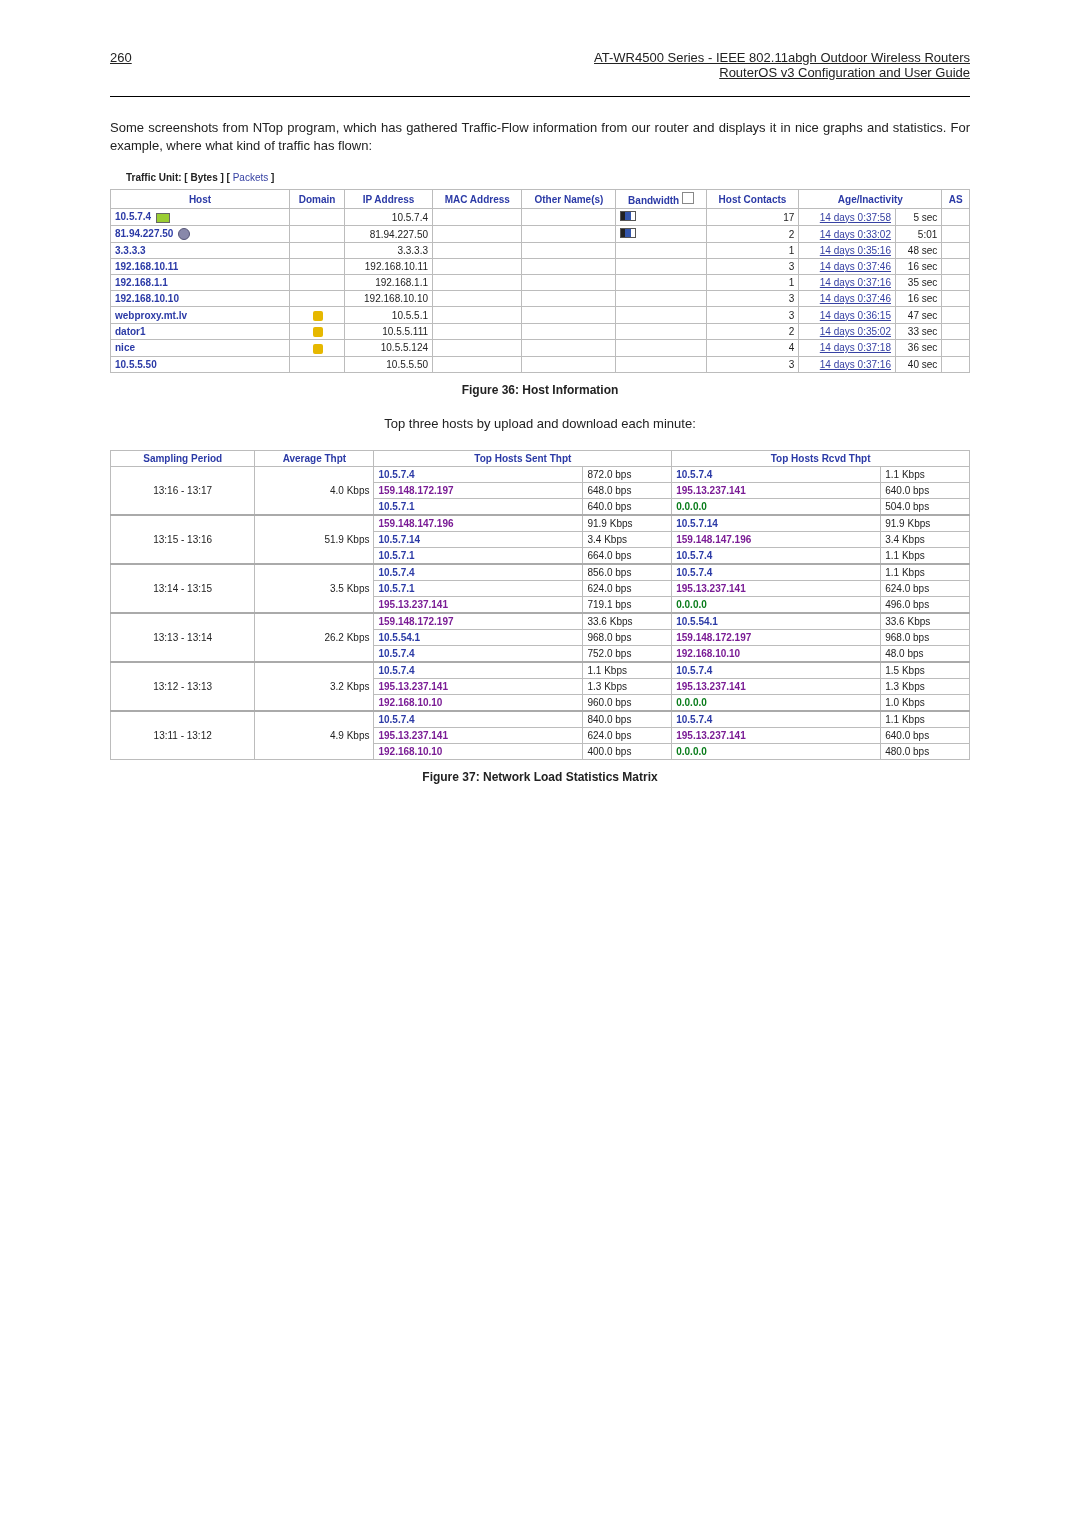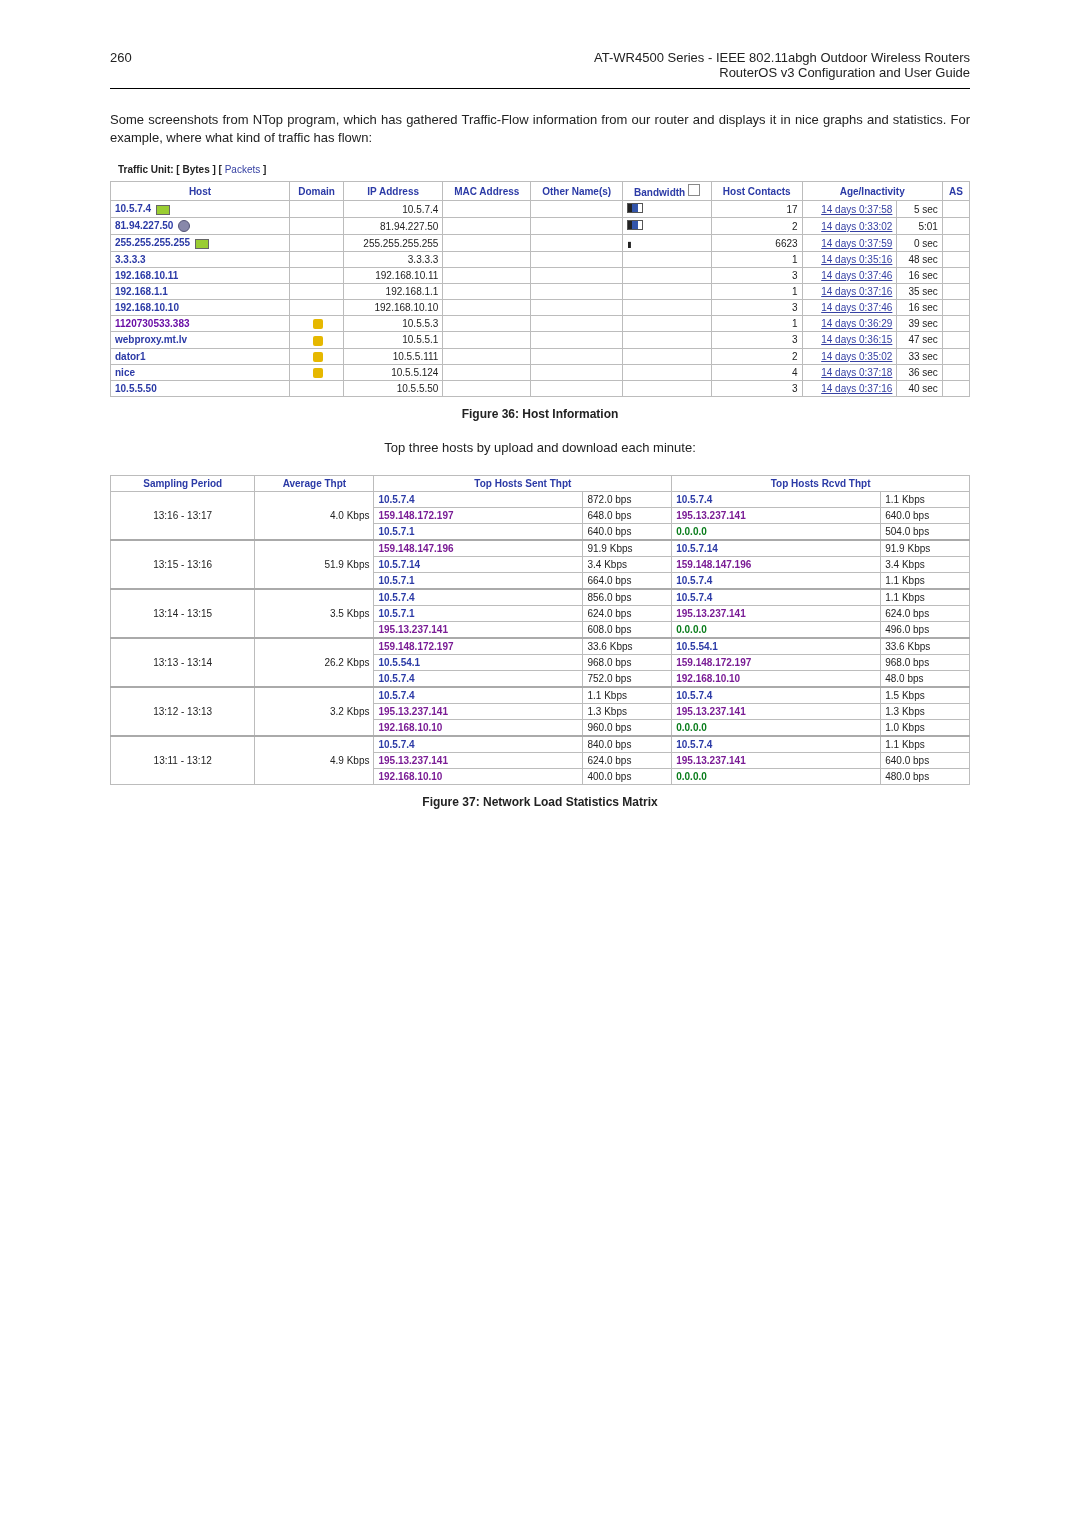--- a/index.html
+++ b/index.html
@@ -7,27 +7,28 @@
       margin: 0; 
       padding: 50px 110px 50px 110px;
       color: #222;
     }
     .page-header { 
       display: flex; 
       justify-content: space-between; 
       align-items: flex-start;
       font-size: 13px;
       border-bottom: 1.5px solid #000;
-      padding-bottom: 8px;
+      padding-bottom: 16px;
       margin-bottom: 22px;
+      text-decoration: underline;
     }
     .page-header .left { font-weight: 400; }
     .page-header .right { text-align: right; }
     .body-text { font-size: 13px; line-height: 1.35; margin: 10px 0 18px; text-align: justify; }
-    .traffic-unit { font-size: 10px; font-weight: bold; margin: 6px 8px; }
+    .traffic-unit { font-size: 10px; font-weight: bold; margin: 6px 16px; }
     .traffic-unit .pkt { color: #3641a3; font-weight: normal; }
 
     table { border-collapse: collapse; font-size: 10px; width: 100%; }
     th, td { border: 1px solid #bcbcbc; padding: 2px 4px; white-space: nowrap; }
     th { color: #2b3aa6; font-weight: bold; background: #fff; }
     .host-table td.right, .host-table th.right { text-align: right; }
     .host-link { color: #2b3aa6; font-weight: bold; }
     .host-link.purple { color: #6b0fa6; }
     .icon-flag { display:inline-block; width:12px; height:8px; background:#9acd32; vertical-align:middle; margin-left:2px; border:1px solid #666; }
     .icon-globe { display:inline-block; width:10px; height:10px; border-radius:50%; background:#88a; border:1px solid #557; vertical-align:middle; margin-left:2px; }
@@ -102,32 +103,20 @@
         <td class="right">81.94.227.50</td>
         <td></td>
         <td></td>
         <td><span class="bw-bar"><span class="bw-black"></span><span class="bw-blue"></span></span></td>
         <td class="right">2</td>
         <td class="right"><span class="age-link">14 days 0:33:02</span></td>
         <td class="right">5:01</td>
         <td></td>
       </tr>
       <tr>
-        <td><span class="host-link">255.255.255.255</span> <span class="icon-flag"></span></td>
-        <td style="text-align:center"></td>
-        <td class="right">255.255.255.255</td>
-        <td></td>
-        <td></td>
-        <td><span style="font-size:8px;letter-spacing:-1px">▮</span></td>
-        <td class="right">6623</td>
-        <td class="right"><span class="age-link">14 days 0:37:59</span></td>
-        <td class="right">0 sec</td>
-        <td></td>
-      </tr>
-      <tr>
         <td><span class="host-link">3.3.3.3</span> </td>
         <td style="text-align:center"></td>
         <td class="right">3.3.3.3</td>
         <td></td>
         <td></td>
         <td></td>
         <td class="right">1</td>
         <td class="right"><span class="age-link">14 days 0:35:16</span></td>
         <td class="right">48 sec</td>
         <td></td>
@@ -159,32 +148,20 @@
       <tr>
         <td><span class="host-link">192.168.10.10</span> </td>
         <td style="text-align:center"></td>
         <td class="right">192.168.10.10</td>
         <td></td>
         <td></td>
         <td></td>
         <td class="right">3</td>
         <td class="right"><span class="age-link">14 days 0:37:46</span></td>
         <td class="right">16 sec</td>
-        <td></td>
-      </tr>
-      <tr>
-        <td><span class="host-link purple">1120730533.383</span> </td>
-        <td style="text-align:center"><span class="icon-local"></span></td>
-        <td class="right">10.5.5.3</td>
-        <td></td>
-        <td></td>
-        <td></td>
-        <td class="right">1</td>
-        <td class="right"><span class="age-link">14 days 0:36:29</span></td>
-        <td class="right">39 sec</td>
         <td></td>
       </tr>
       <tr>
         <td><span class="host-link">webproxy.mt.lv</span> </td>
         <td style="text-align:center"><span class="icon-local"></span></td>
         <td class="right">10.5.5.1</td>
         <td></td>
         <td></td>
         <td></td>
         <td class="right">3</td>
@@ -294,21 +271,21 @@
         <td class="amt">1.1 Kbps</td>
       </tr>
       <tr>
         <td class="ip" style="width:200px">10.5.7.1</td>
         <td class="amt">624.0 bps</td>
         <td class="ip purple" style="width:200px">195.13.237.141</td>
         <td class="amt">624.0 bps</td>
       </tr>
       <tr>
         <td class="ip purple" style="width:200px">195.13.237.141</td>
-        <td class="amt">608.0 bps</td>
+        <td class="amt">719.1 bps</td>
         <td class="ip green" style="width:200px">0.0.0.0</td>
         <td class="amt">496.0 bps</td>
       </tr>
       <tr class="thick-top">
         <td rowspan="3" class="period">13:13 - 13:14</td>
         <td rowspan="3" class="avg">26.2 Kbps</td>
         <td class="ip purple" style="width:200px">159.148.172.197</td>
         <td class="amt">33.6 Kbps</td>
         <td class="ip" style="width:200px">10.5.54.1</td>
         <td class="amt">33.6 Kbps</td>

